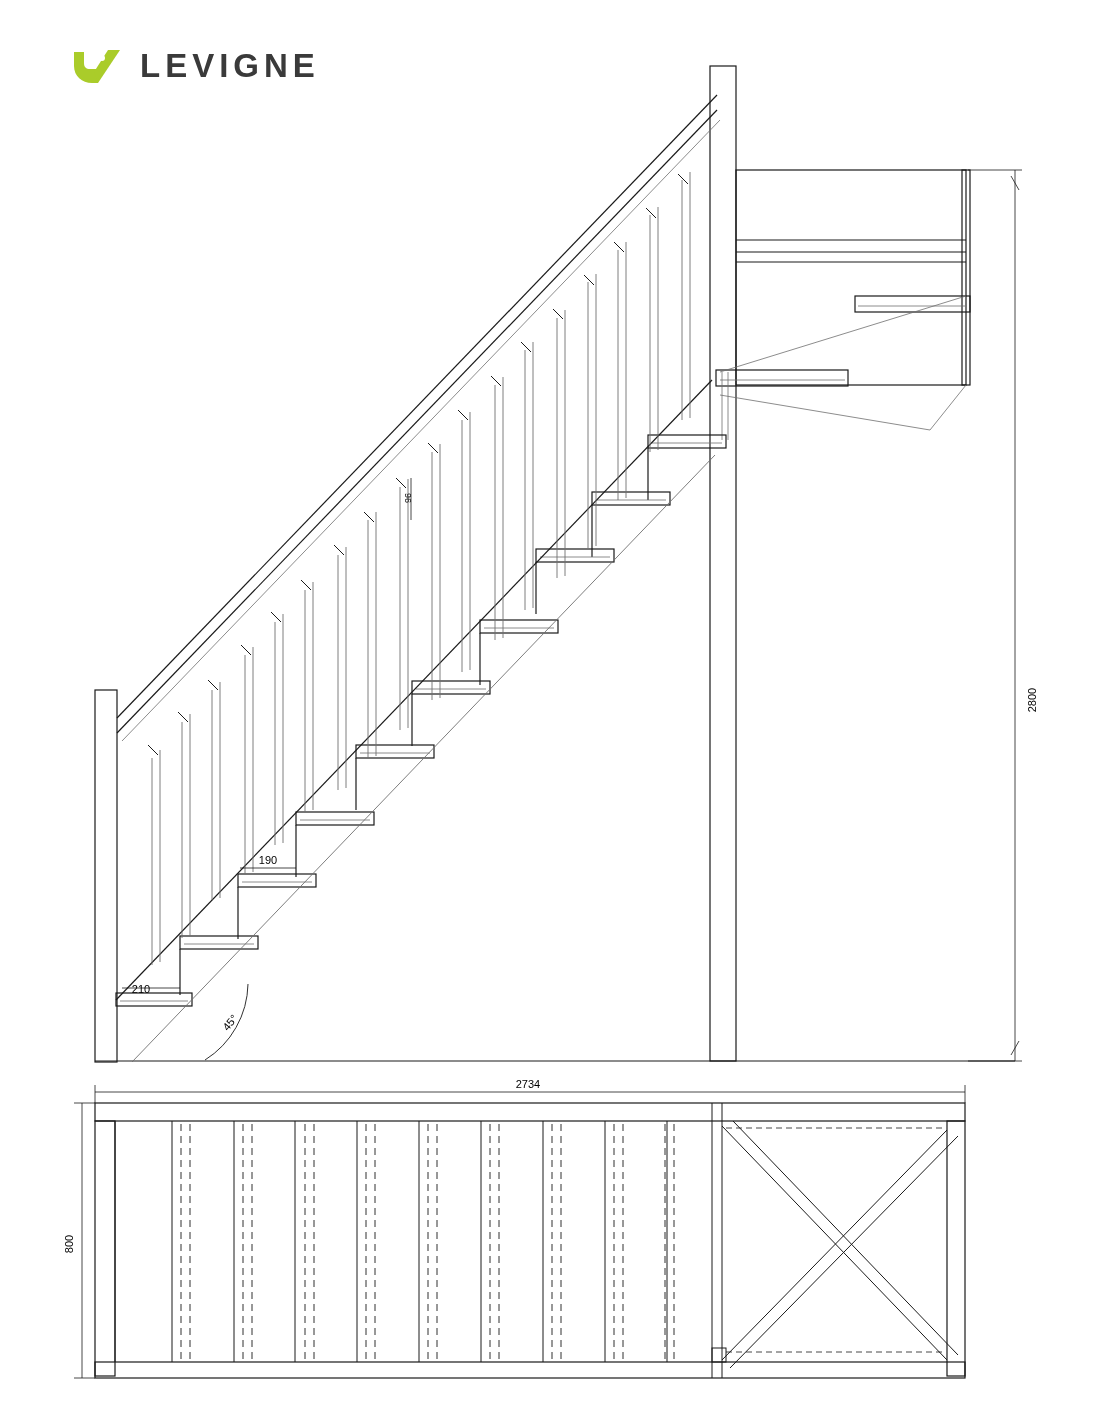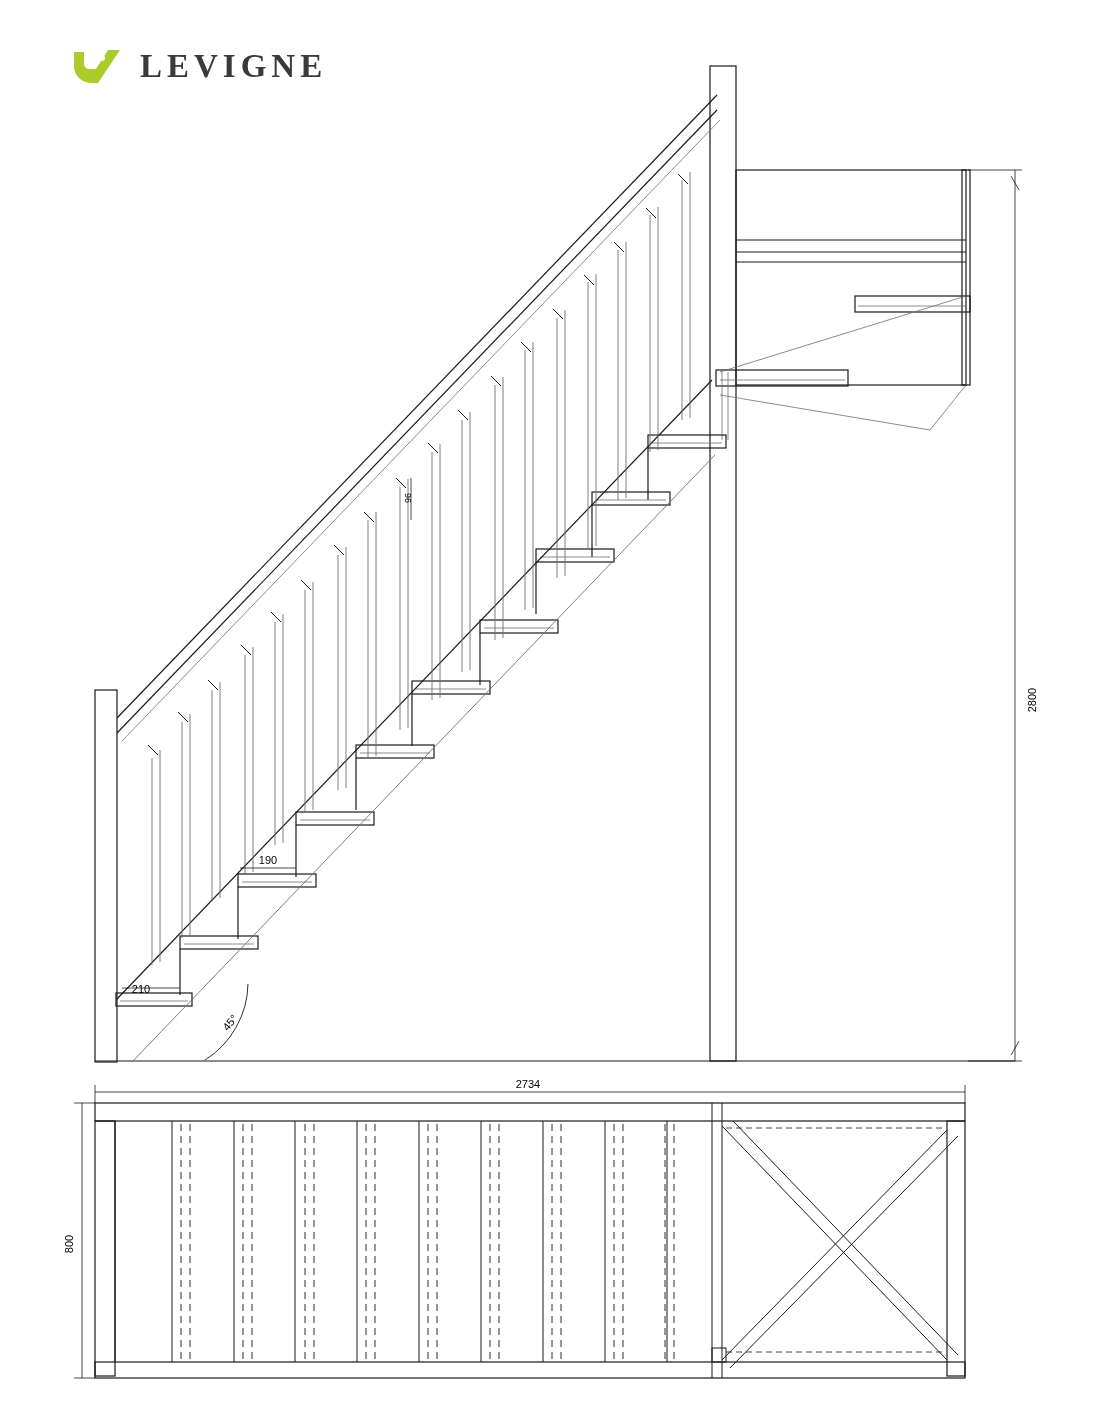--- a/index.html
+++ b/index.html
@@ -34,21 +34,21 @@
   #logo .mark {
     width: 52px;
     height: 40px;
     position: relative;
   }
   #logo .wordmark {
     font-size: 33px;
     letter-spacing: 5px;
     font-weight: bold;
     color: #3a3a3a;
-    font-family: Liberation Serif, serif;
+    font-family: Liberation Sans, sans-serif;
   }
   
   #drawing {
     position: absolute;
     left: 0;
     top: 0;
   }
   .dimtext {
     font-family: "Liberation Sans", sans-serif;
     fill: #000;

